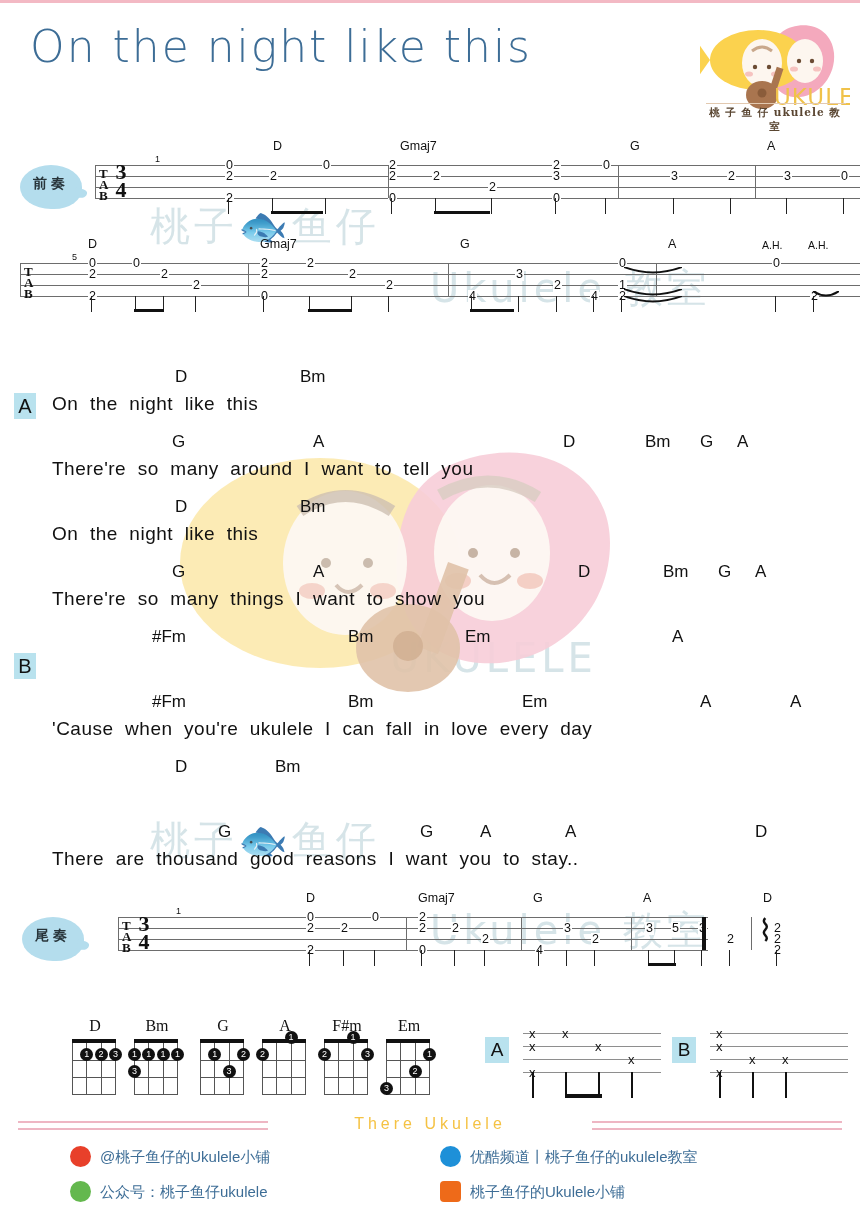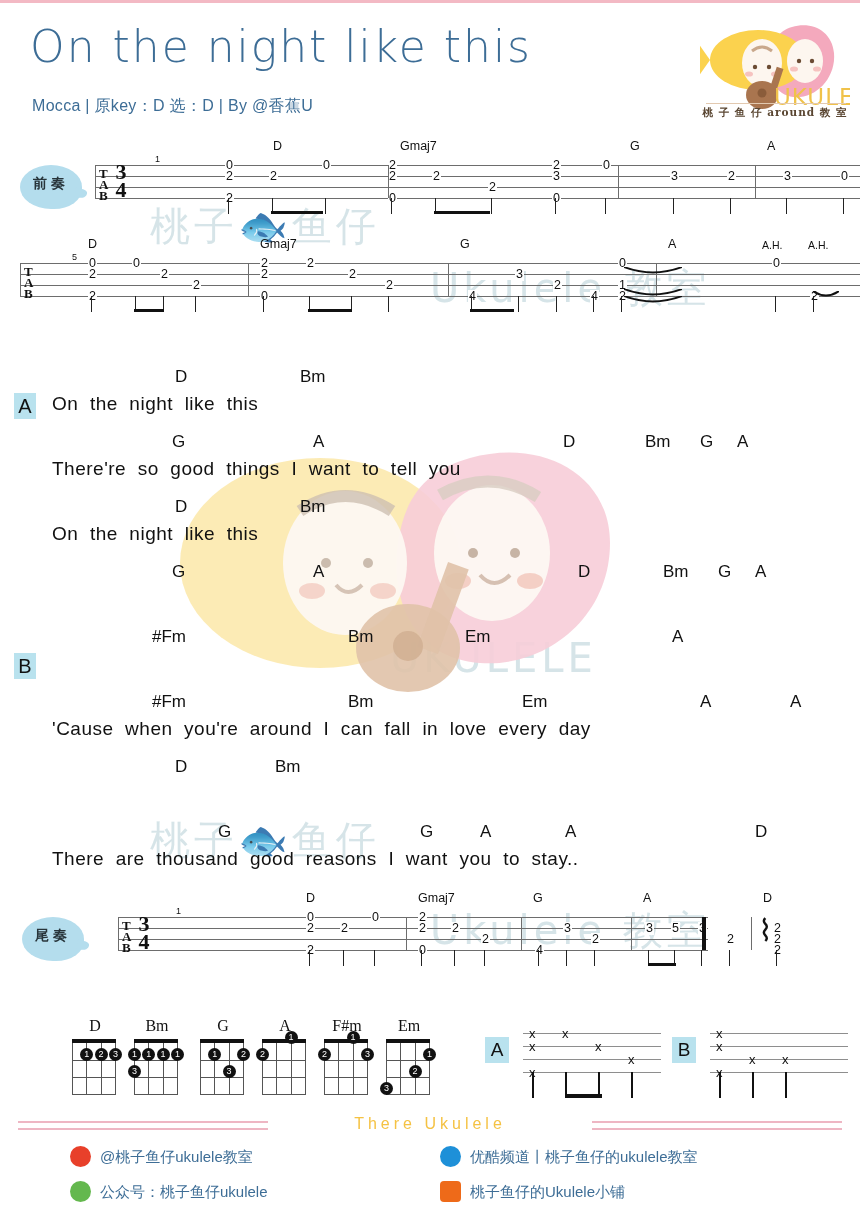--- a/index.html
+++ b/index.html
@@ -153,21 +153,20 @@
     font-family:"Liberation Sans",sans-serif;}
   .ficon{position:absolute;width:21px;height:21px;border-radius:50%;}
 </style>
 </head>
 <body>
 
 <div class="page">
 
   <div class="header">
     <div class="title">On the night like this</div>
-    <div class="subtitle">Mocca | 原key：D 选：D | By @香蕉U</div>
   </div>
 
   <div class="logo">
     <svg width="150" height="100" viewBox="0 0 150 100">
 
       <path d="M92 12 C112 6 132 16 134 38 C136 60 120 80 100 82 C80 84 68 68 70 46 C72 26 78 16 92 12 Z" fill="#f4a9bd"></path>
 
       <ellipse cx="58" cy="45" rx="48" ry="30" fill="#fbd24e"></ellipse>
       <path d="M10 45 L-2 28 L-2 62 Z" fill="#fbd24e"></path>
 
@@ -184,21 +183,21 @@
       <ellipse cx="117" cy="54" rx="4" ry="2.6" fill="#f6c3c0"></ellipse>
 
       <ellipse cx="62" cy="80" rx="16" ry="14" fill="#a9754f"></ellipse>
       <rect x="72" y="52" width="7" height="30" fill="#a9754f" transform="rotate(18 75 67)"></rect>
       <circle cx="62" cy="78" r="4.5" fill="#8a5c3a"></circle>
 
       <text x="74" y="90" font-family="DejaVu Sans, sans-serif" font-size="23" fill="#f0c24a" letter-spacing="1">UKULELE</text>
     </svg>
   </div>
   <div class="logo-rule"></div>
-  <div class="logo-caption">桃 子 鱼 仔 around 教 室</div>
+  <div class="logo-caption">桃 子 鱼 仔 ukulele 教 室</div>
 
   <div id="watermark-layer">
       <div class="wm-text" style="left: 150px; top: 196px;">桃子🐟鱼仔</div>
       <div class="wm-text" style="left: 430px; top: 258px;">Ukulele 教室</div>
       <div class="wm-text" style="left: 390px; top: 632px;">UKULELE</div>
       <div class="wm-text" style="left: 150px; top: 810px;">桃子🐟鱼仔</div>
       <div class="wm-text" style="left: 430px; top: 900px;">Ukulele 教室</div>
     </div>
 
   <svg class="wm" style="left:140px;top:400px;" width="520" height="300" viewBox="0 0 520 300">
@@ -374,49 +373,50 @@
         <div class="chd" style="left: 300px; top: 6px;">Bm</div>
         <div class="lyr" style="left: 52px; top: 32px;">On  the  night  like  this</div>
       </div>
       <div class="lrow" style="top: 423px;">
         <div class="chd" style="left: 172px; top: 6px;">G</div>
         <div class="chd" style="left: 313px; top: 6px;">A</div>
         <div class="chd" style="left: 563px; top: 6px;">D</div>
         <div class="chd" style="left: 645px; top: 6px;">Bm</div>
         <div class="chd" style="left: 700px; top: 6px;">G</div>
         <div class="chd" style="left: 737px; top: 6px;">A</div>
-        <div class="lyr" style="left: 52px; top: 32px;">There're  so  good  things  I  want  to  tell  you</div>
+        <div class="lyr" style="left: 52px; top: 32px;">There're  so  many  around  I  want  to  tell  you</div>
       </div>
       <div class="lrow" style="top: 488px;">
         <div class="chd" style="left: 175px; top: 6px;">D</div>
         <div class="chd" style="left: 300px; top: 6px;">Bm</div>
         <div class="lyr" style="left: 52px; top: 32px;">On  the  night  like  this</div>
       </div>
       <div class="lrow" style="top: 553px;">
         <div class="chd" style="left: 172px; top: 6px;">G</div>
         <div class="chd" style="left: 313px; top: 6px;">A</div>
         <div class="chd" style="left: 578px; top: 6px;">D</div>
         <div class="chd" style="left: 663px; top: 6px;">Bm</div>
         <div class="chd" style="left: 718px; top: 6px;">G</div>
         <div class="chd" style="left: 755px; top: 6px;">A</div>
+        <div class="lyr" style="left: 52px; top: 32px;">There're  so  many  things  I  want  to  show  you</div>
       </div>
       <div class="lrow" style="top: 618px;">
         <div class="secmark" style="top: 32px;">B</div>
         <div class="chd" style="left: 152px; top: 6px;">#Fm</div>
         <div class="chd" style="left: 348px; top: 6px;">Bm</div>
         <div class="chd" style="left: 465px; top: 6px;">Em</div>
         <div class="chd" style="left: 672px; top: 6px;">A</div>
       </div>
       <div class="lrow" style="top: 683px;">
         <div class="chd" style="left: 152px; top: 6px;">#Fm</div>
         <div class="chd" style="left: 348px; top: 6px;">Bm</div>
         <div class="chd" style="left: 522px; top: 6px;">Em</div>
         <div class="chd" style="left: 700px; top: 6px;">A</div>
         <div class="chd" style="left: 790px; top: 6px;">A</div>
-        <div class="lyr" style="left: 52px; top: 32px;">'Cause  when  you're  around  I  can  fall  in  love  every  day</div>
+        <div class="lyr" style="left: 52px; top: 32px;">'Cause  when  you're  ukulele  I  can  fall  in  love  every  day</div>
       </div>
       <div class="lrow" style="top: 748px;">
         <div class="chd" style="left: 175px; top: 6px;">D</div>
         <div class="chd" style="left: 275px; top: 6px;">Bm</div>
       </div>
       <div class="lrow" style="top: 813px;">
         <div class="chd" style="left: 218px; top: 6px;">G</div>
         <div class="chd" style="left: 420px; top: 6px;">G</div>
         <div class="chd" style="left: 480px; top: 6px;">A</div>
         <div class="chd" style="left: 565px; top: 6px;">A</div>
@@ -618,21 +618,21 @@
 
   <div class="foot">
     <div class="frule" style="left:18px;top:18px;width:250px;"></div>
     <div class="frule2" style="left:18px;top:25px;width:250px;"></div>
     <div class="frule" style="left:592px;top:18px;width:250px;"></div>
     <div class="frule2" style="left:592px;top:25px;width:250px;"></div>
   </div>
   <div class="aloha">There  Ukulele</div>
   <div id="footer-items">
       <div class="ficon" style="left: 70px; top: 1143px; background: rgb(232, 64, 42);"></div>
-      <div class="fitem" style="left: 100px; top: 1145px;">@桃子鱼仔ukulele教室</div>
+      <div class="fitem" style="left: 100px; top: 1145px;">@桃子鱼仔的Ukulele小铺</div>
       <div class="ficon" style="left: 70px; top: 1178px; background: rgb(100, 184, 78);"></div>
       <div class="fitem" style="left: 100px; top: 1180px;">公众号：桃子鱼仔ukulele</div>
       <div class="ficon" style="left: 440px; top: 1143px; background: rgb(30, 144, 216); border-radius: 50%;"></div>
       <div class="fitem" style="left: 470px; top: 1145px;">优酷频道丨桃子鱼仔的ukulele教室</div>
       <div class="ficon" style="left: 440px; top: 1178px; background: rgb(238, 106, 25); border-radius: 4px;"></div>
       <div class="fitem" style="left: 470px; top: 1180px;">桃子鱼仔的Ukulele小铺</div>
     </div>
 
 </div>
 

